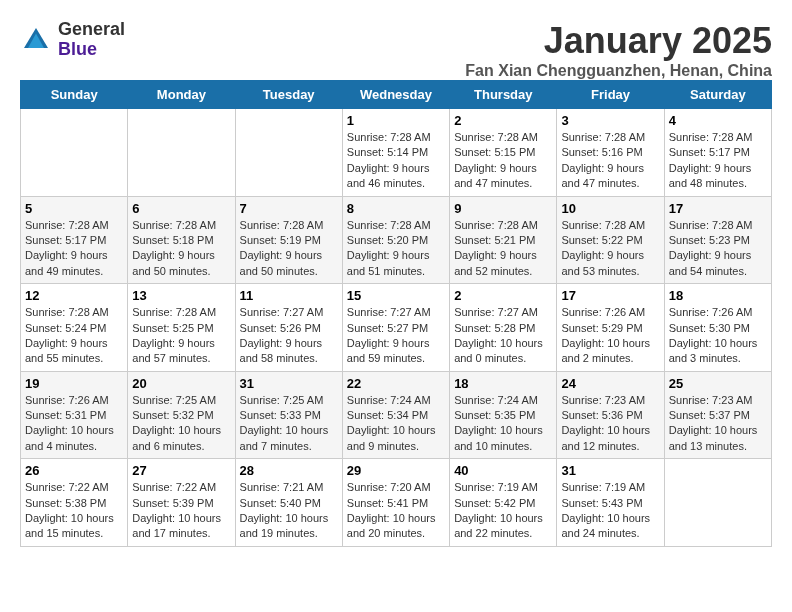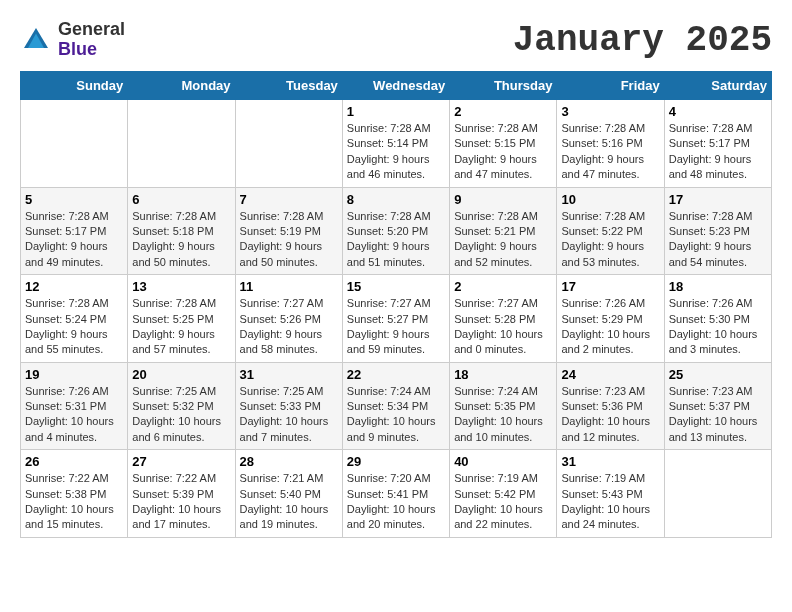--- a/index.html
+++ b/index.html
@@ -7,21 +7,20 @@
       font-family: Arial, sans-serif;
       background: #fff;
       width: 792px;
       min-height: 612px;
       padding: 20px;
     }
     .header-section {
       display: flex;
       justify-content: space-between;
       align-items: flex-start;
-      margin-bottom: 10px;
     }
     .logo {
       display: flex;
       align-items: center;
       gap: 6px;
     }
     .logo-text {
       display: flex;
       flex-direction: column;
       line-height: 1.1;
@@ -40,37 +39,36 @@
       width: 32px;
       height: 32px;
     }
     .title-section {
       text-align: right;
     }
     .calendar-title {
       font-size: 36px;
       font-weight: bold;
       color: #333;
-      font-family: Liberation Mono, monospace;
     }
     .calendar-subtitle {
       font-size: 16px;
       color: #555;
       font-weight: bold;
     }
     .calendar {
       width: 100%;
       border-collapse: collapse;
       font-size: 11px;
     }
     .calendar th {
       background-color: #1a6fa8;
       color: #fff;
       padding: 6px 4px;
-      text-align: right;
+      text-align: center;
       font-size: 13px;
       border: 1px solid #1a6fa8;
       margin-top: 44px;
     }
     .calendar td {
       border: 1px solid #ccc;
       vertical-align: top;
       padding: 4px;
       width: calc(100% / 7);
       min-height: 80px;
@@ -106,20 +104,21 @@
       <polygon points="20,5 35,30 5,30" fill="#1a6fa8"></polygon>
       <polygon points="20,12 30,30 10,30" fill="#2a9ad4"></polygon>
     </svg>
     <div class="logo-text">
       <span class="logo-general">General</span>
       <span class="logo-blue">Blue</span>
     </div>
   </div>
   <div class="title-section">
     <div class="calendar-title">January 2025</div>
+    <div class="calendar-subtitle">Fan Xian Chengguanzhen, Henan, China</div>
   </div>
 </div>
 
 <table class="calendar">
   <thead>
     <tr>
     <th>Sunday</th>
         <th>Monday</th>
         <th>Tuesday</th>
         <th>Wednesday</th>

